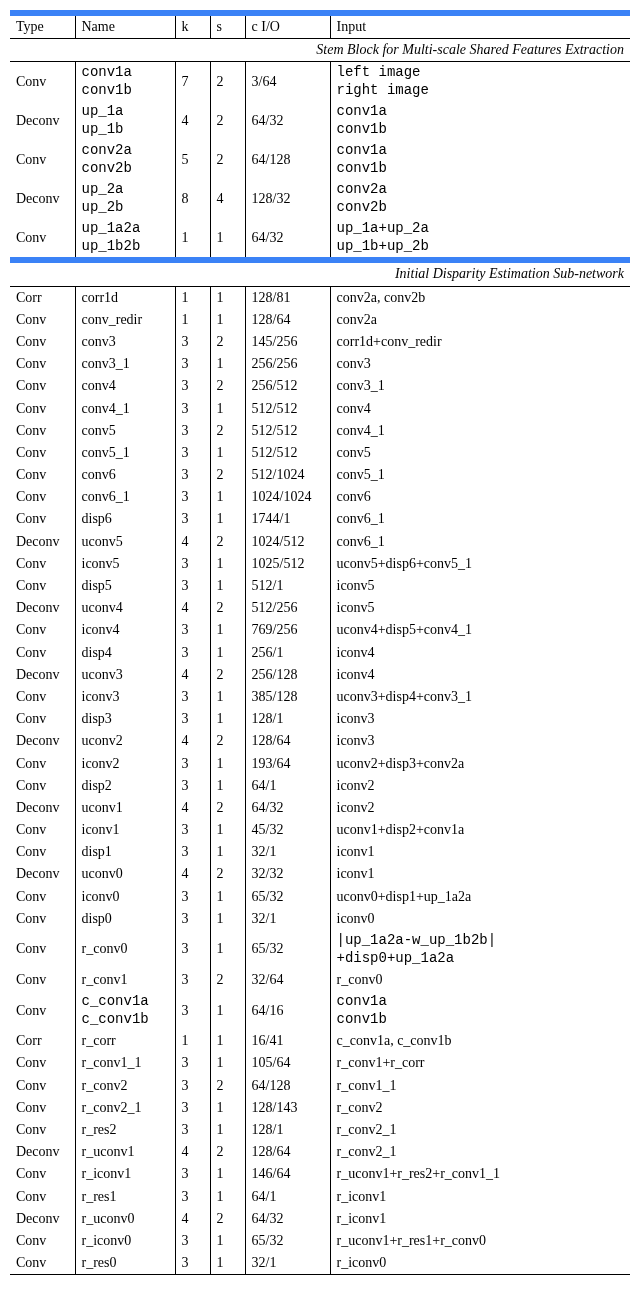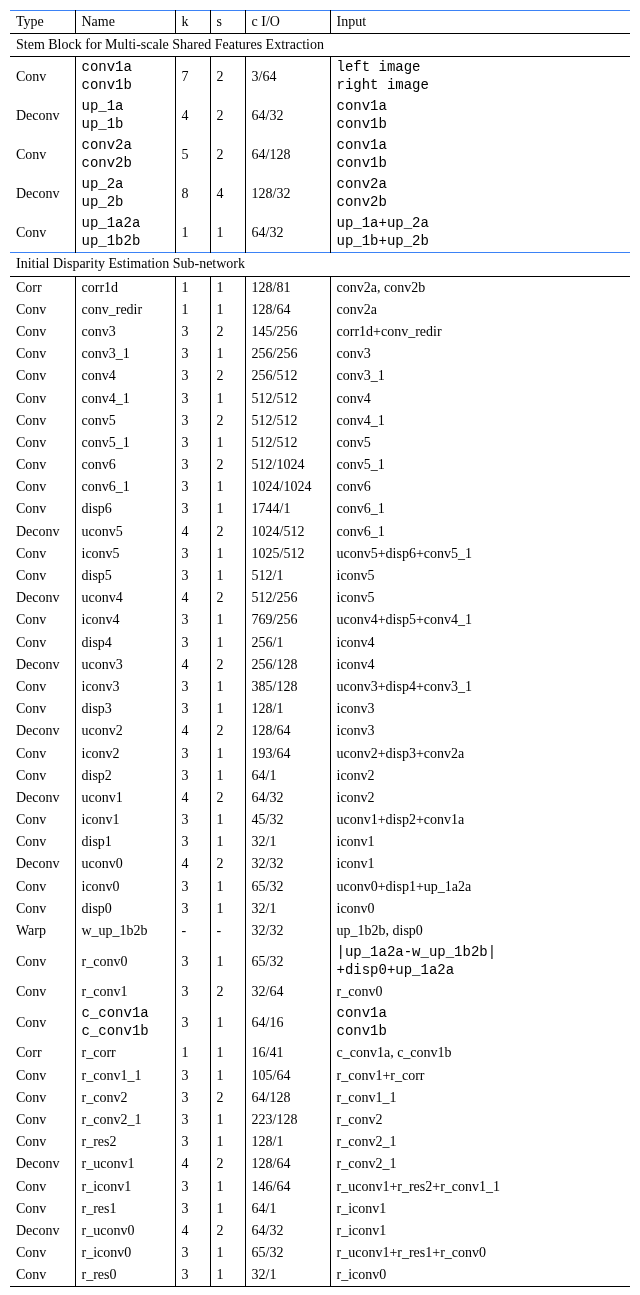--- a/index.html
+++ b/index.html
@@ -19,25 +19,26 @@
   th, td {
     padding: 2px 6px;
     text-align: left;
     vertical-align: middle;
     line-height: 1.3;
     white-space: nowrap;
   }
   th {
     font-weight: normal;
   }
-  .hr-top { border-top: 1px solid #3b82f6; }
+  .hr-top { border-top: 6px solid #3b82f6; }
   .hr-bot { border-bottom: 1px solid #000; }
   .vsep-left { border-left: 1px solid #000; }
   .section {
-    text-align: left;
+    text-align: right;
+    font-style: italic;
   }
   .col-type  { width: 65px; }
   .col-name  { width: 100px; }
   .col-k     { width: 35px; }
   .col-s     { width: 35px; }
   .col-cio   { width: 85px; }
   .col-input { width: 300px; }
   .twoline { line-height: 1.25; font-family: Liberation Mono, monospace; }
 </style>
 </head>
@@ -335,28 +336,20 @@
       </tr>
       <tr>
         <td>Conv</td>
         <td class="vsep-left">disp0</td>
         <td class="vsep-left">3</td>
         <td class="vsep-left">1</td>
         <td class="vsep-left">32/1</td>
         <td class="vsep-left">iconv0</td>
       </tr>
       <tr>
-        <td>Warp</td>
-        <td class="vsep-left">w_up_1b2b</td>
-        <td class="vsep-left">-</td>
-        <td class="vsep-left">-</td>
-        <td class="vsep-left">32/32</td>
-        <td class="vsep-left">up_1b2b, disp0</td>
-      </tr>
-      <tr>
         <td>Conv</td>
         <td class="vsep-left">r_conv0</td>
         <td class="vsep-left">3</td>
         <td class="vsep-left">1</td>
         <td class="vsep-left">65/32</td>
         <td class="vsep-left twoline">|up_1a2a-w_up_1b2b|<br>+disp0+up_1a2a</td>
       </tr>
       <tr>
         <td>Conv</td>
         <td class="vsep-left">r_conv1</td>
@@ -395,21 +388,21 @@
         <td class="vsep-left">3</td>
         <td class="vsep-left">2</td>
         <td class="vsep-left">64/128</td>
         <td class="vsep-left">r_conv1_1</td>
       </tr>
       <tr>
         <td>Conv</td>
         <td class="vsep-left">r_conv2_1</td>
         <td class="vsep-left">3</td>
         <td class="vsep-left">1</td>
-        <td class="vsep-left">223/128</td>
+        <td class="vsep-left">128/143</td>
         <td class="vsep-left">r_conv2</td>
       </tr>
       <tr>
         <td>Conv</td>
         <td class="vsep-left">r_res2</td>
         <td class="vsep-left">3</td>
         <td class="vsep-left">1</td>
         <td class="vsep-left">128/1</td>
         <td class="vsep-left">r_conv2_1</td>
       </tr>

